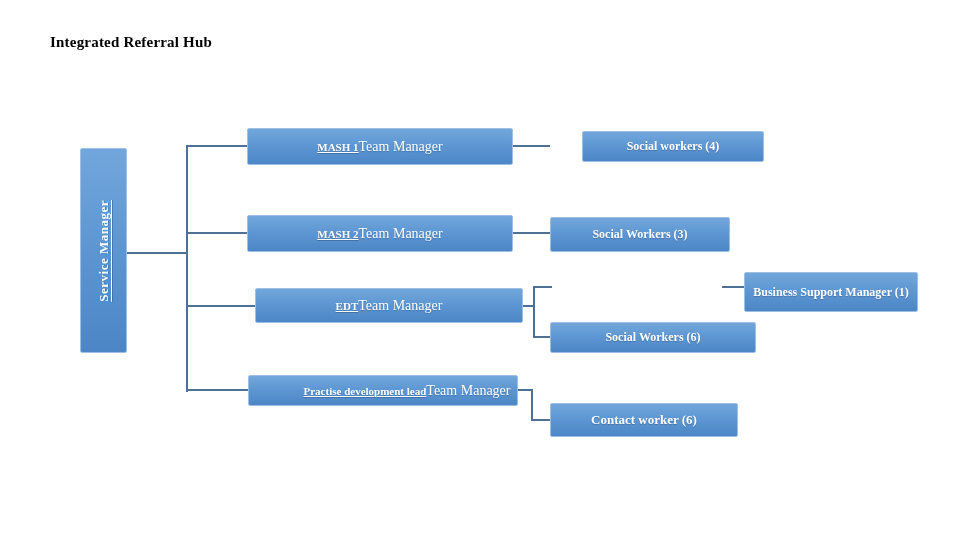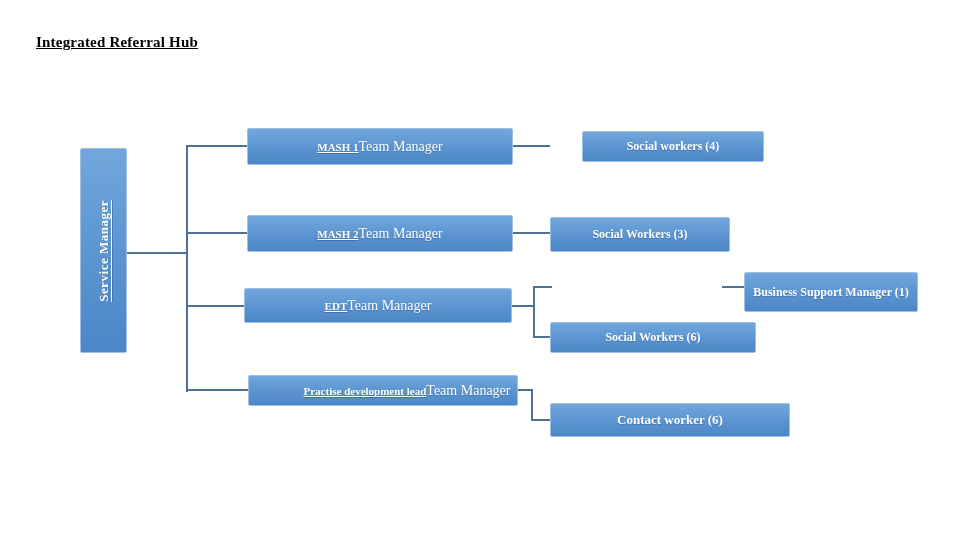--- a/index.html
+++ b/index.html
@@ -1,22 +1,22 @@
 <!DOCTYPE html>
 <html><head>
 <meta charset="utf-8">
 <style>
   html,body{margin:0;padding:0;background:#fff;}
   #slide{
     position:relative;width:960px;height:540px;background:#ffffff;overflow:hidden;
     font-family:"Liberation Serif", serif;
   }
   .slide-title{
-    position:absolute;left:36px;top:34px;
-    font-size:15px;font-weight:bold;text-decoration:underline;color:#000;
+    position:absolute;left:50px;top:34px;
+    font-size:15px;font-weight:bold;color:#000;
     letter-spacing:0.2px;
   }
   
   .node{
     position:absolute;
     background:linear-gradient(180deg,#72a7dc 0%,#5e97d2 45%,#4c86c6 100%);
     border:1px solid #9cbfe3;border-radius:2px;
     color:#ffffff;display:flex;flex-direction:row;justify-content:center;align-items:center;
     text-shadow:0 1px 1px rgba(30,60,100,.35);
     box-sizing:border-box;z-index:2;
@@ -25,28 +25,28 @@
   .node .sub{font-size:14px;font-weight:normal;line-height:15px;font-family:Liberation Serif, serif;}
   .staff-label{font-size:12px;font-weight:bold;}
   
   .n-root{left:80px;top:148px;width:47px;height:205px;}
   .n-root .vtxt{
     writing-mode:vertical-rl;transform:rotate(180deg);
     font-size:13px;font-weight:bold;text-decoration:underline;letter-spacing:0.5px;
   }
   .n-mash1{left:247px;top:128px;width:266px;height:37px;}
   .n-mash2{left:247px;top:215px;width:266px;height:37px;}
-  .n-edt  {left:244px;top:288px;width:268px;height:35px;}
+  .n-edt  {left:255px;top:288px;width:268px;height:35px;}
   .n-pdl  {left:248px;top:375px;width:270px;height:31px;padding-left:48px;}
   .n-sw4{left:550px;top:131px;width:182px;height:31px;margin-left:32px;}
   .n-sw3{left:550px;top:217px;width:180px;height:35px;}
   .n-bso{left:552px;top:272px;width:170px;height:31px;}
   .n-bsm{left:744px;top:272px;width:174px;height:40px;}
   .n-sw6{left:550px;top:322px;width:206px;height:31px;}
-  .n-cw6{left:550px;top:403px;width:240px;height:34px;font-size:13px;}
+  .n-cw6{left:550px;top:403px;width:188px;height:34px;font-size:13px;}
   .n-cw6 .staff-label{font-size:13px;}
   
   .line{position:absolute;background:#4e7193;z-index:1;}
   .h{height:2px;} .v{width:2px;}
   .l-root-branch{left:127px;top:252px;width:60px;}
   .l-trunk{left:186px;top:145px;height:247px;}
   .l-row1{left:186px;top:145px;width:364px;}
   .l-row2{left:186px;top:232px;width:364px;}
   .l-row3{left:186px;top:305px;width:349px;}
   .l-row4{left:186px;top:389px;width:347px;}

